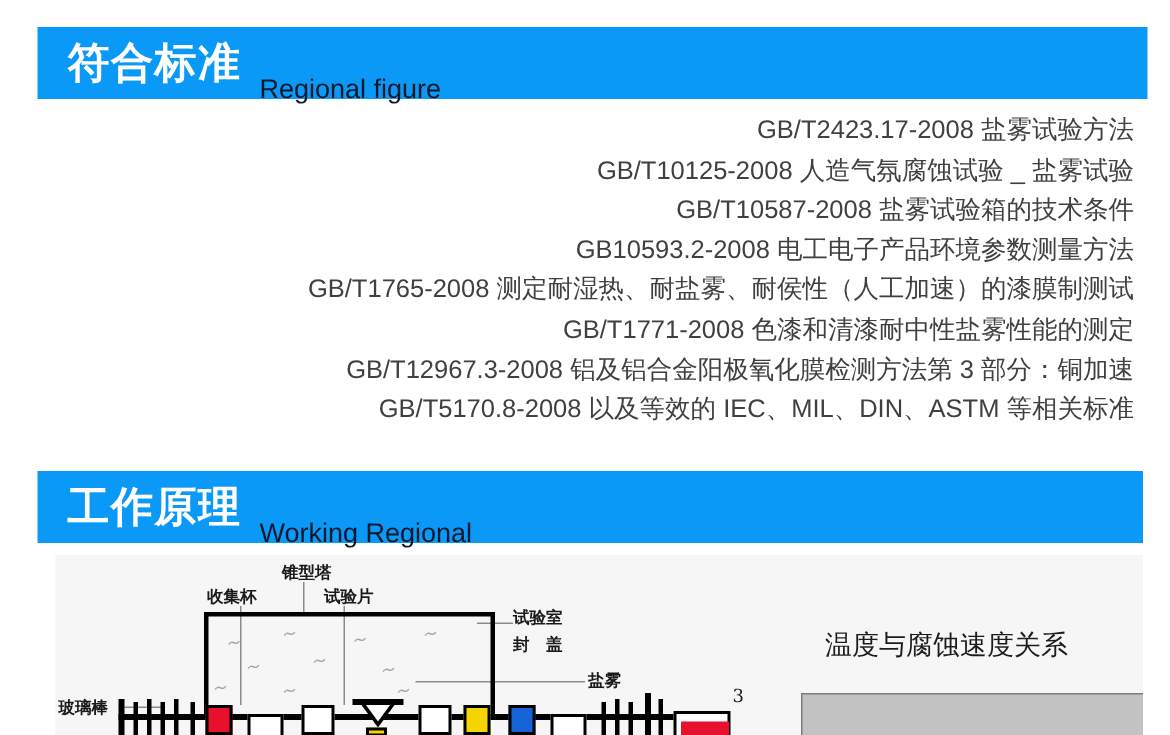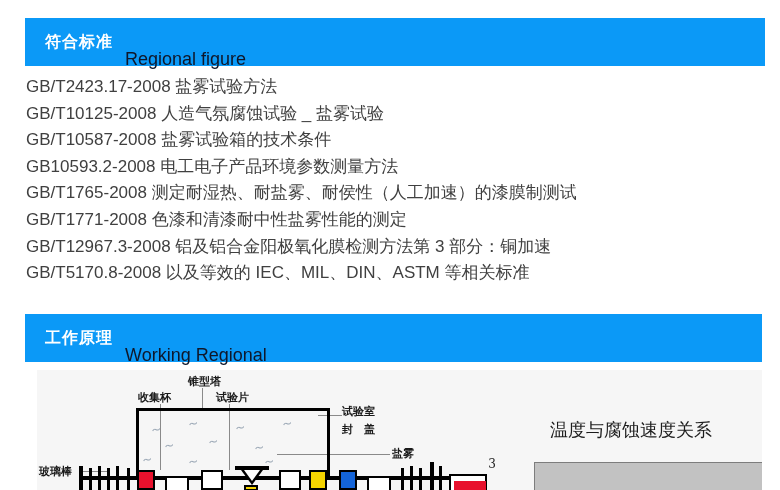--- a/index.html
+++ b/index.html
@@ -20,41 +20,42 @@
     align-items:center;
     box-sizing:border-box;
     padding-left:20px;
   }
   .bar-1{left:25px;top:18px;width:740px;height:48px;}
   .bar-2{left:25px;top:314px;width:737px;height:48px;}
 
   .bar-cn{
     color:#ffffff;
     font-weight:bold;
-    font-size:16px;
+    font-size:28px;
     letter-spacing:1px;
     line-height:1;
     white-space:nowrap;
   }
   .bar-en{
     color:#0f172a;
     font-size:18px;
     font-weight:400;
     margin-left:12px;
     line-height:1;
     white-space:nowrap;
     margin-top:34px;
   }
 
   
   .standards{
     position:absolute;
     left:26px;
     top:74px;
     width:730px;
+    text-align:right;
   }
   .std-line{
     font-size:17px;
     color:#404040;
     line-height:26.6px;
     white-space:nowrap;
     font-family:"Liberation Sans","DejaVu Sans",sans-serif;
   }
 
   

